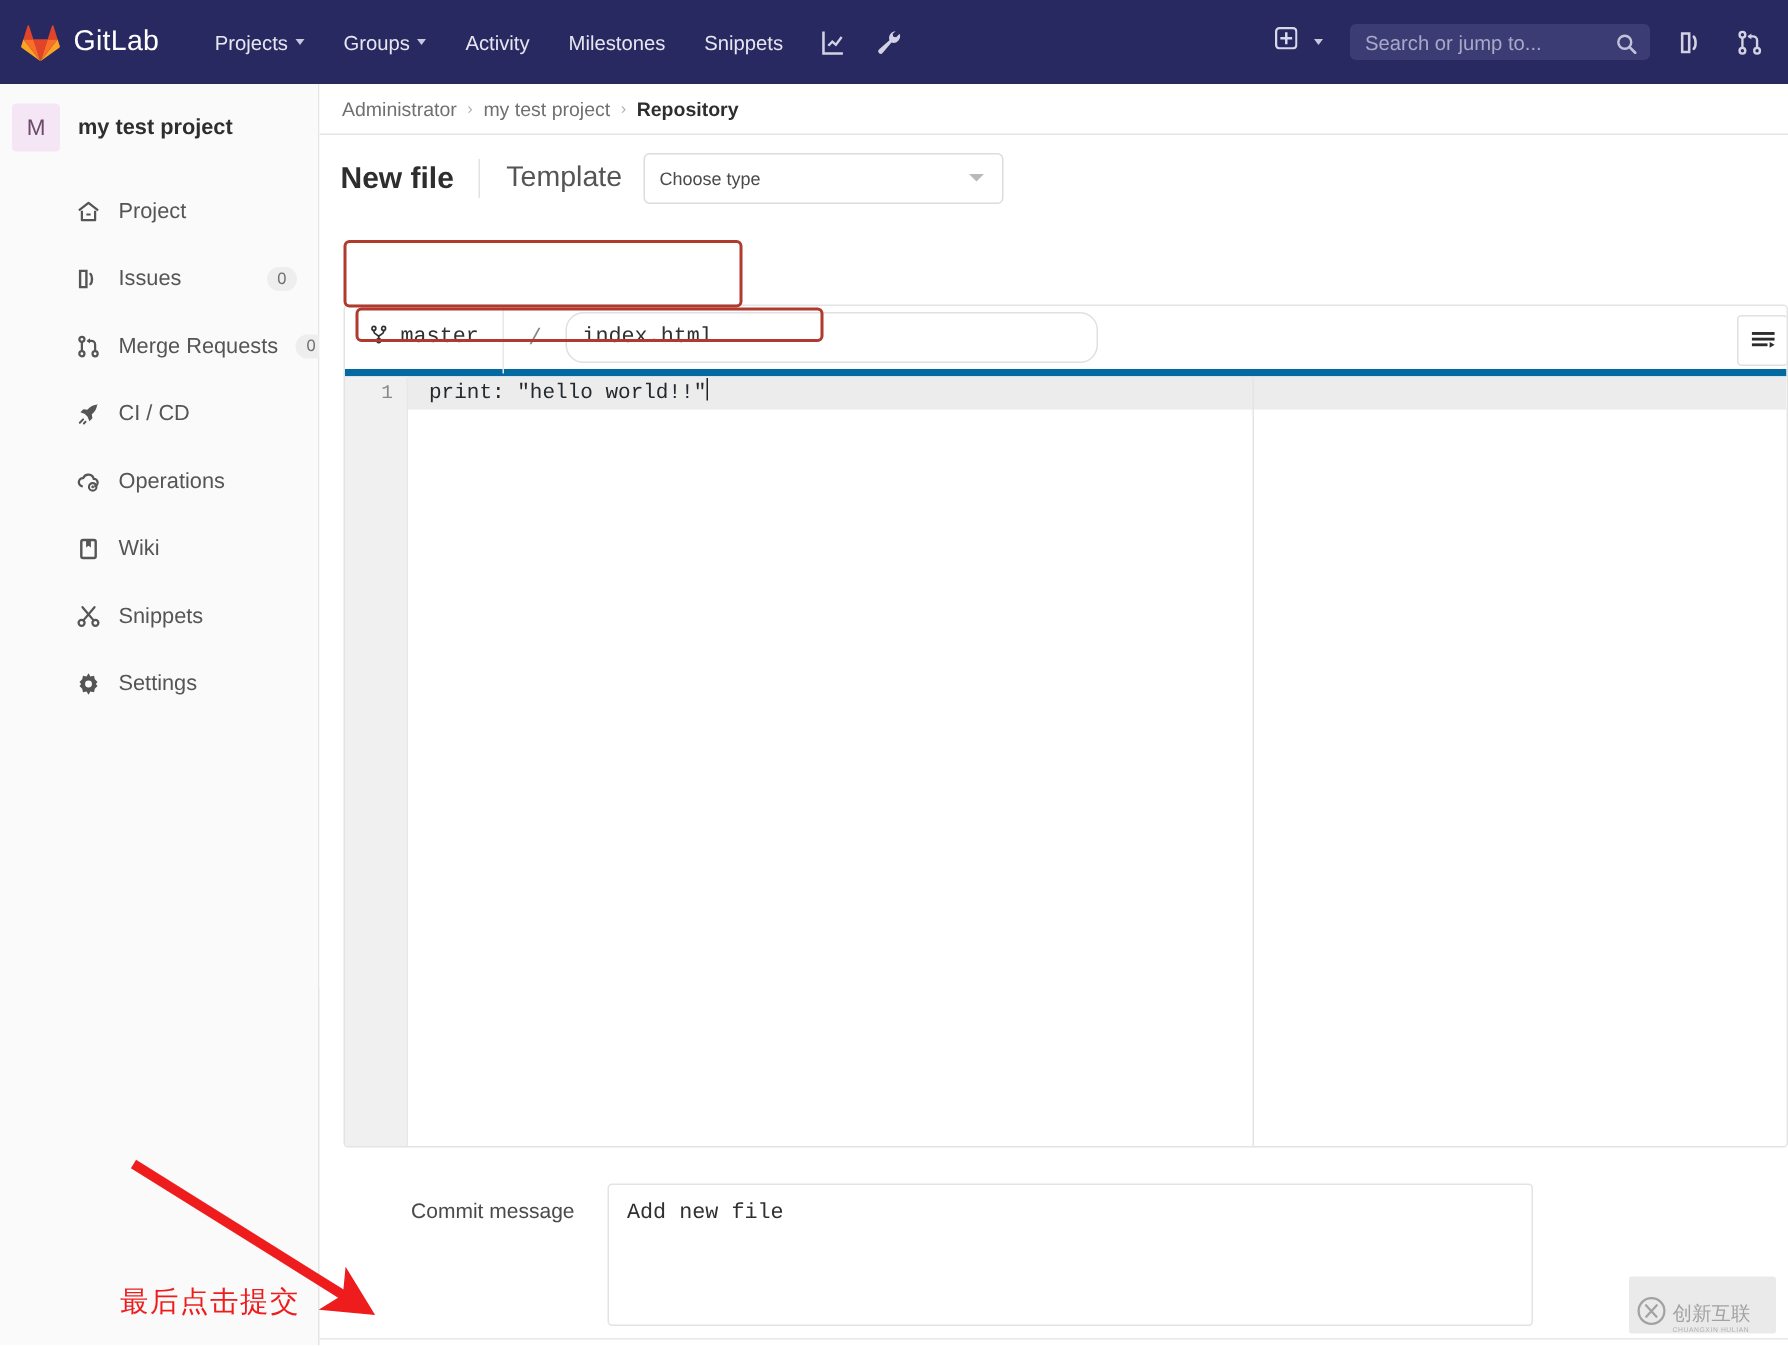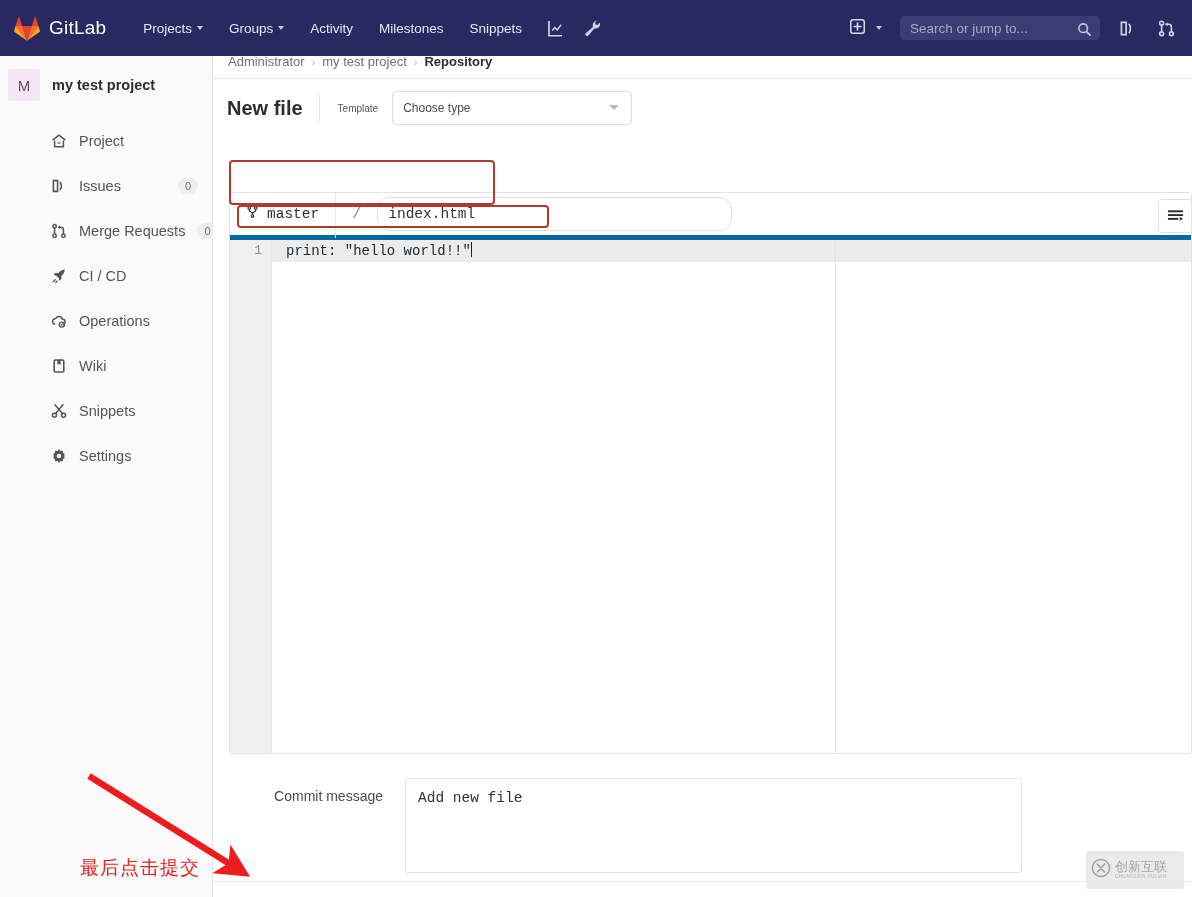--- a/index.html
+++ b/index.html
@@ -62,34 +62,34 @@
     color:#555; font-size:14.5px; cursor:pointer; gap:12px;
   }
   .side-ico { width:17px; display:flex; align-items:center; justify-content:center; flex:0 0 17px; }
   .side-label { flex:1; white-space:nowrap; }
   .side-badge {
     background:#eeeeee; color:#707070; font-size:11px; border-radius:9px;
     padding:2px 7px; min-width:20px; text-align:center;
   }
 
   
-  .main { position:absolute; top:45px; left:213px; width:979px; height:603px; background:#fff; }
+  .main { position:absolute; top:56px; left:213px; width:979px; height:603px; background:#fff; }
   .breadcrumb {
     height:33px; display:flex; align-items:center; padding-left:15px;
     font-size:13px; color:#707070; gap:7px;
   }
   .breadcrumb a { color:#707070; text-decoration:none; cursor:pointer; }
   .crumb-sep { color:#b0b0b0; font-size:11px; }
   .crumb-current { color:#2e2e2e; font-weight:700; }
   .crumb-rule { height:1px; background:#e5e5e5; margin:0 0 0 0; }
 
   .newfile-row { display:flex; align-items:center; height:58px; padding-left:14px; }
   .newfile-title { font-size:20px; font-weight:700; color:#2e2e2e; padding-right:16px; }
   .vdiv { width:1px; height:26px; background:#e2e2e2; margin-right:18px; }
-  .tmpl-label { font-size:10px; color:#555; margin-right:14px;text-align:center; }
+  .tmpl-label { font-size:19px; color:#555; margin-right:14px;text-align:center; }
   .tmpl-select {
     width:240px; height:34px; border:1px solid #dcdcdc; border-radius:4px;
     background:#fff; display:flex; align-items:center; padding:0 10px;
     font-size:12px; color:#4a4a4a; cursor:pointer; position:relative;
   }
   .tmpl-select .sel-caret {
     position:absolute; right:12px; top:13px; width:0;height:0;
     border-left:5px solid transparent;border-right:5px solid transparent;
     border-top:5px solid #b9b9b9;
   }
@@ -159,21 +159,21 @@
   
   .anno-rect { position:absolute; border:2px solid #b03a2e; border-radius:4px; pointer-events:none; z-index:20; }
   .anno-arrow { position:absolute; left:85px; top:770px; z-index:21; pointer-events:none; }
   .anno-text {
     position:absolute; left:80px; top:855px; color:#ee1c1c; font-size:19px;
     letter-spacing:1px; z-index:21; white-space:nowrap;
     font-family:"DejaVu Sans", sans-serif;
   }
   .watermark {
     position:absolute; right:8px; bottom:8px; width:98px; height:38px;
-    background:#e9e9e9; border-radius:2px; display:flex; align-items:center;
+    background:#e9e9e9; border-radius:2px; display:flex; align-items:flex-end;
     gap:4px; padding:0 5px; opacity:.92; z-index:22;
   }
   .wm-text { display:flex; flex-direction:column; line-height:1; }
   .wm-cn { font-size:13px; color:#9b9b9b; font-family:"DejaVu Sans", sans-serif; }
   .wm-en { font-size:4.5px; color:#a9a9a9; letter-spacing:.4px; margin-top:2px; }
 </style>
 </head>
 <body>
 
 <div id="page">

